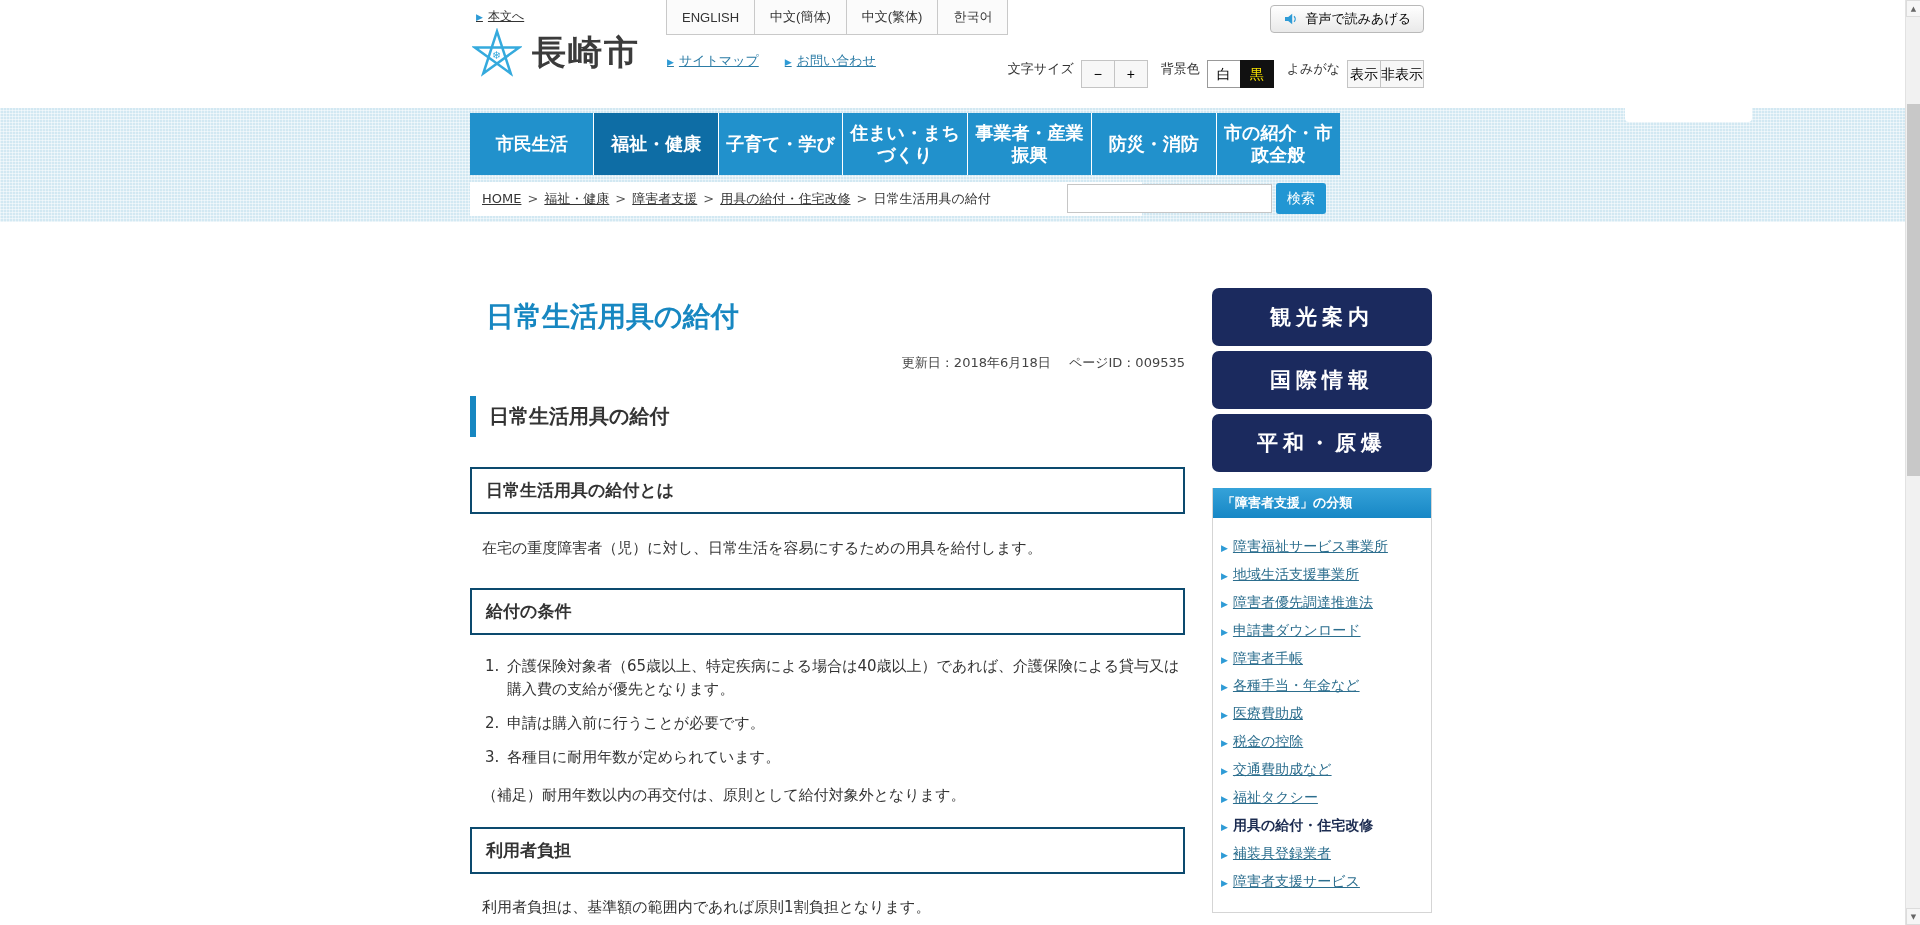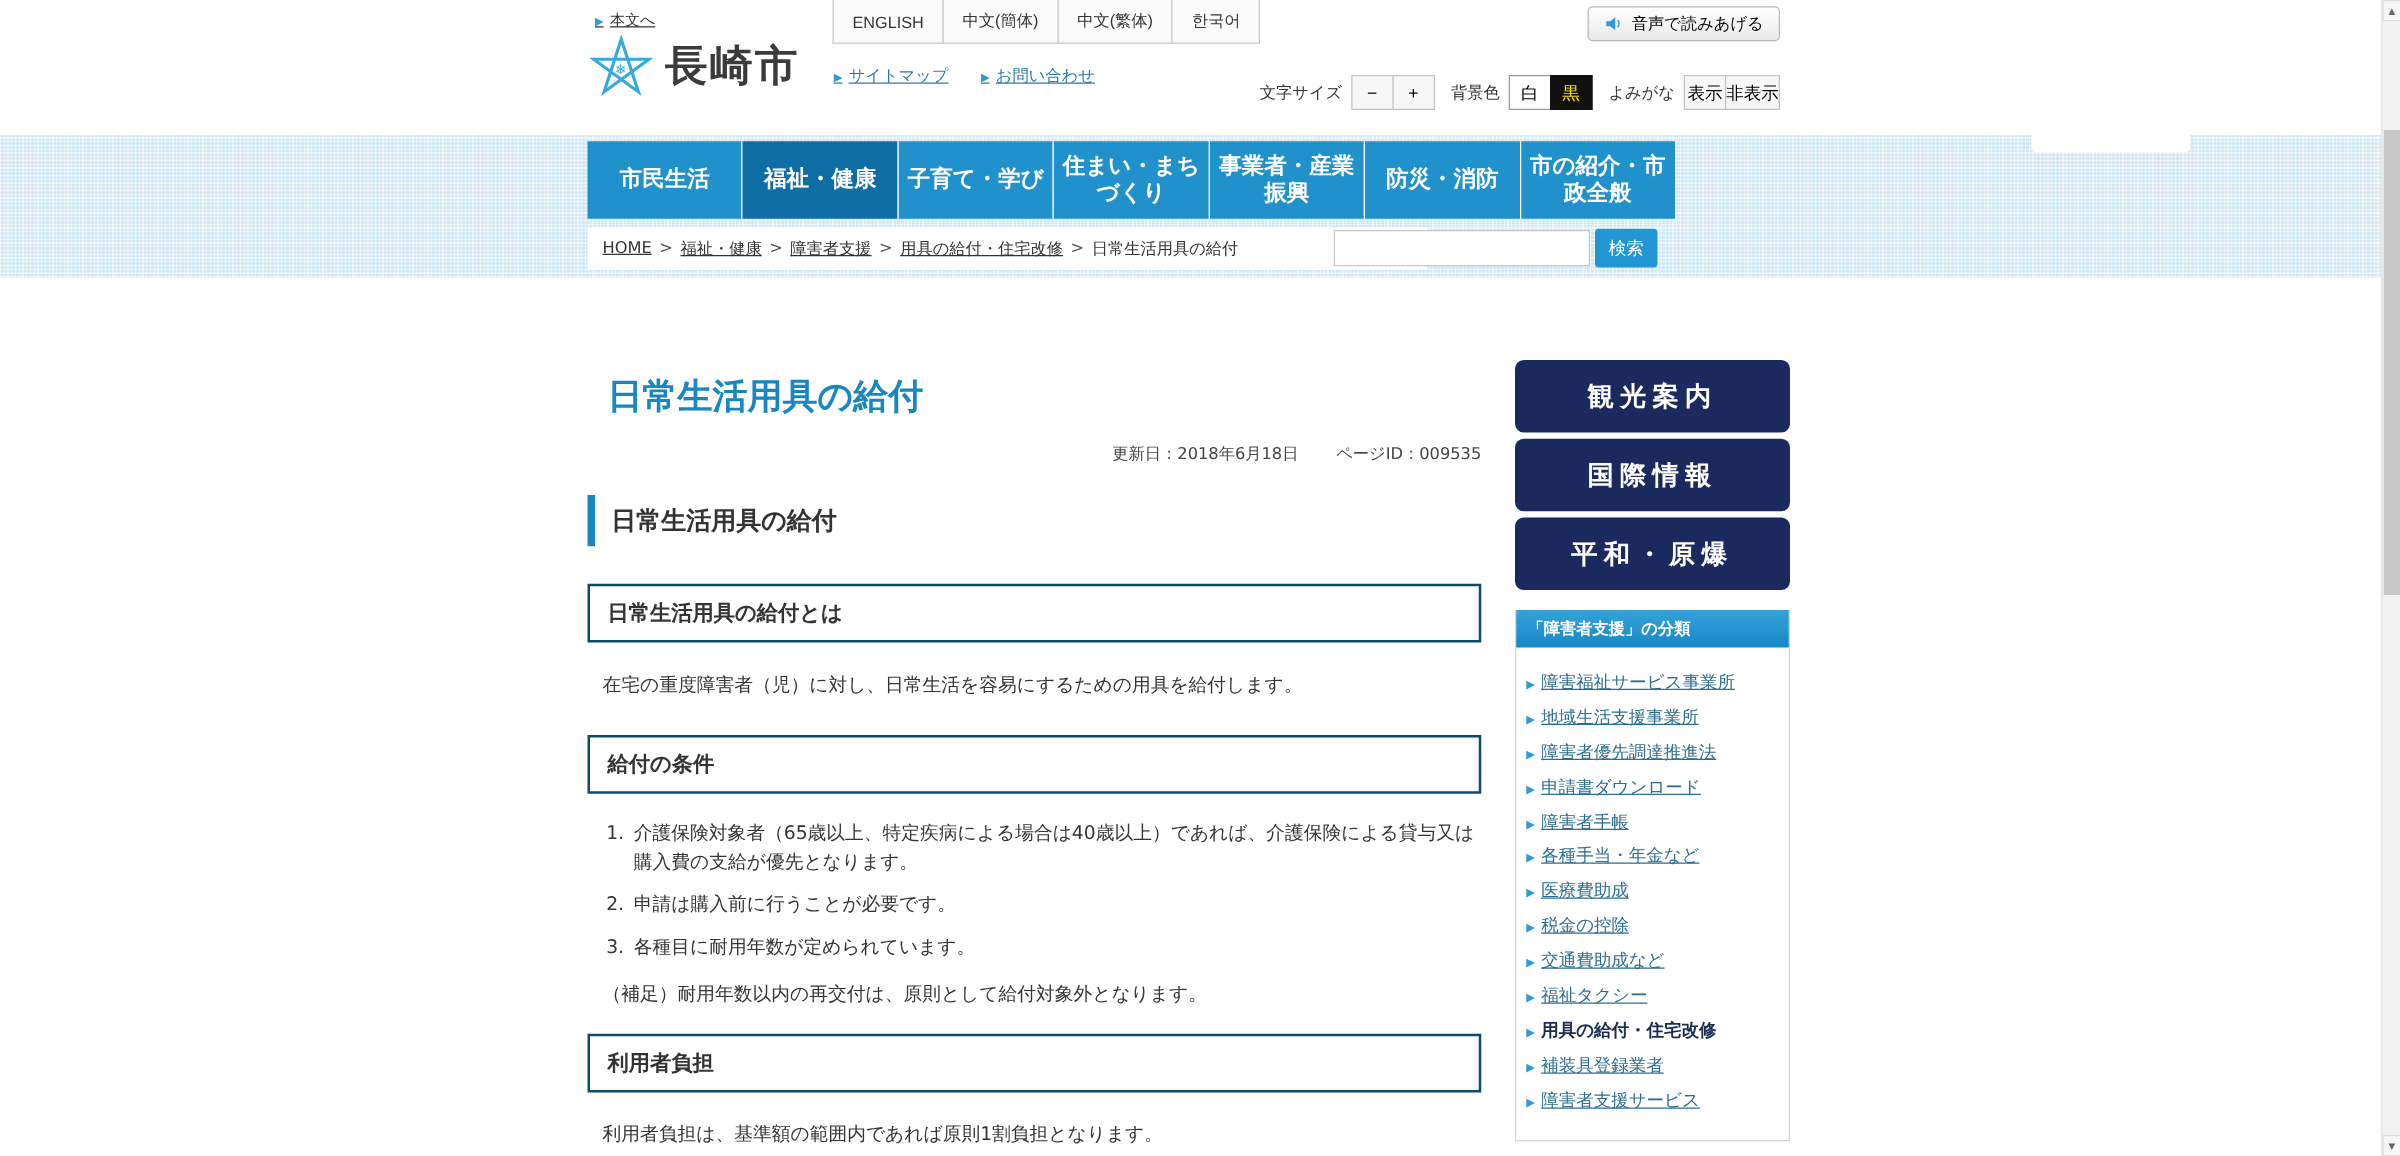--- a/index.html
+++ b/index.html
@@ -16,21 +16,21 @@
   .logo-star { width:50px; height:50px; }
   .site-name { font-size:34px; font-weight:bold; color:#3b3b3b; margin-left:10px; letter-spacing:2px; }
   .util-links { position:absolute; left:197px; top:52px; display:flex; gap:26px; font-size:13px; }
   .util-links a { color:#2c7ca6; text-decoration:underline; cursor:pointer; }
   .lang-row { position:absolute; left:197px; top:0; display:flex; }
   .lang-btn { border:1px solid #c9c9c9; border-top:none; background:#fbfbfb; padding:8px 15px;
     font-size:13px; color:#333; margin-left:-1px; cursor:pointer; }
   .read-aloud { position:absolute; right:8px; top:5px; display:flex; align-items:center; gap:6px;
     border:1px solid #b9b9b9; border-radius:4px; background:linear-gradient(#ffffff,#e9e9e9);
     padding:4px 12px; font-size:13px; cursor:pointer; }
-  .a11y-row { position:absolute; right:8px; top:60px; display:flex; align-items:center; gap:7px; font-size:13px; }
+  .a11y-row { position:absolute; right:8px; top:60px; display:flex; gap:7px; font-size:13px; }
   .pair { display:flex; }
   .sq-btn { border:1px solid #c4c4c4; background:#f7f7f7; min-width:34px; height:28px;
     font-size:14px; text-align:center; line-height:26px; cursor:pointer; }
   .pair .sq-btn + .sq-btn { margin-left:-1px; }
   .btn-white { background:#fff; border:1px solid #999; }
   .btn-black { background:#111; color:#f7e100; border:1px solid #111; }
   .lbl { color:#333; margin-left:6px; }
 
   
   .blue-band { height:114px; background-color:#d2e8f2; position:relative;
@@ -54,21 +54,21 @@
   .search-area { position:absolute; right:14px; top:8px; display:flex; gap:4px; align-items:center; }
   .search-input { width:205px; height:29px; border:1px solid #c6c6c6; background:#fff; padding:0 8px; font-size:13px; }
   .search-btn { width:50px; height:31px; background:#2196d3; color:#fff; border:none; border-radius:3px;
     font-size:14px; cursor:pointer; }
 
   
   .main-wrap { display:flex; width:1432px; margin-left:470px; }
   .content { width:715px; }
   .page-title { margin:76px 0 0 16px; font-size:28px; font-weight:bold; color:#1787c1; }
   .meta { margin-top:18px; text-align:right; font-size:13px; color:#444; }
-  .meta span { margin-left:26px; }
+  .meta span { margin-left:14px; }
   .section-heading { margin-top:24px; border-left:6px solid #1787c1; padding:7px 0 7px 13px;
     font-size:20px; font-weight:bold; color:#333; }
   .box-heading { border:2px solid #0c4a6e; background:#fff; padding:10px 14px; font-size:17px;
     font-weight:bold; color:#333; }
   .mt30 { margin-top:30px; } .mt26 { margin-top:26px; } .mt22 { margin-top:22px; }
   .body-p { margin:22px 0 0 12px; font-size:15px; line-height:1.7; }
   .cond-list { margin:20px 0 0 34px; font-size:15px; }
   .cond-list li { margin-bottom:11px; line-height:1.55; padding-left:3px; }
   .note-p { margin:16px 0 0 12px; font-size:15px; }
   .burden-p { margin:20px 0 0 12px; font-size:15px; line-height:1.8; }

